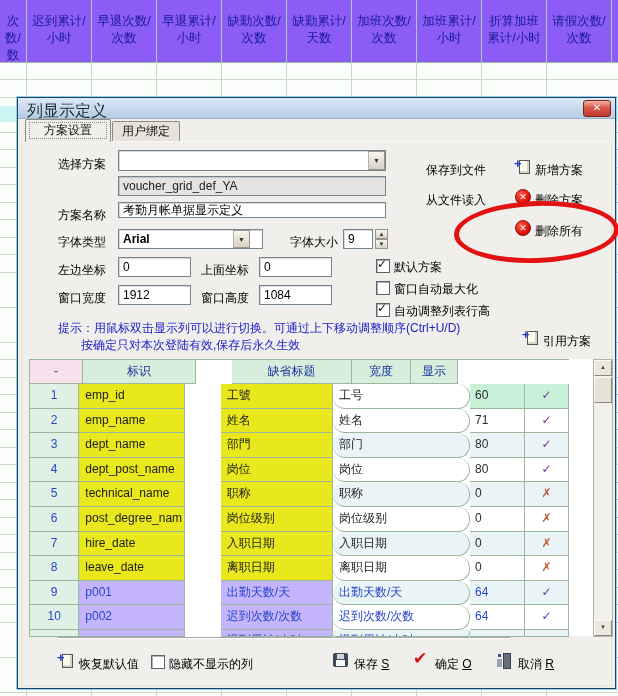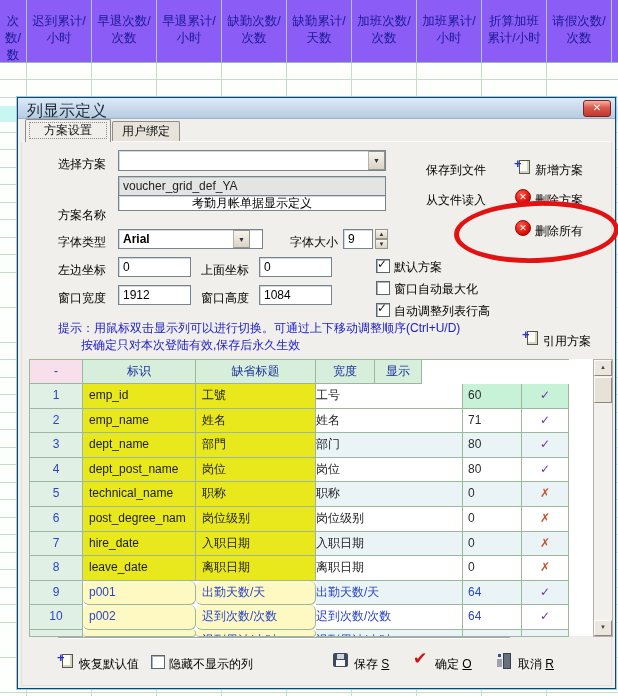--- a/index.html
+++ b/index.html
@@ -61,28 +61,28 @@
   .icon-ex .door{position:absolute;right:1px;top:0;width:6px;height:14px;background:#66707e;border:1px solid #39404a;}
   .icon-ex .fig{position:absolute;left:0;bottom:1px;width:5px;height:8px;background:#9aa3ae;}
   .icon-ex .dot{position:absolute;left:1px;top:1px;width:3px;height:3px;background:#2a4f9e;}
   
   .tbl{position:absolute;left:11px;top:261px;width:540px;border-top:1px solid #9cb89c;border-left:1px solid #9cb89c;box-sizing:border-box;background:#fff;}
   .trow{display:flex;box-sizing:border-box;}
   .trow>div{box-sizing:border-box;border-right:1px solid #9cb89c;border-bottom:1px solid #9cb89c;
     font-size:12px;overflow:hidden;white-space:nowrap;}
   .th{height:24px;line-height:23px;text-align:center;color:#18309d;background:#d8eedd;}
   .trh{height:24.6px;line-height:23px;}
-  .c0{width:53px;} .c1{width:113px;} .c2{width:120px;} .c3{width:147px;} .c4{width:59px;} .c5{width:47px;}
+  .c0{width:53px;} .c1{width:113px;} .c2{width:120px;margin-left:36px;} .c3{width:147px;} .c4{width:59px;} .c5{width:47px;}
   .cnum{text-align:center;color:#2946c8;background:#e0f0e4;}
   .cid,.cdef{padding-left:6px;color:#1c1c1c;}
-  .ctit{padding-left:0;color:#1c1c1c;background:#fff;}
+  .ctit{padding-left:6px;color:#1c1c1c;background:#fff;border-radius:12px;}
   .cw{padding-left:5px;color:#2b2b2b;background:#fff;}
   .cdisp{text-align:center;background:#fff;font-weight:bold;font-size:15px;line-height:22px;}
   .yel .cid,.yel .cdef{background:#e8e81c;}
-  .pale .cid,.pale .cdef{background:#fef9c3;border-radius:6px;}
+  .pale .cid,.pale .cdef{background:#c4b5fd;}
   .bluetext .cid,.bluetext .cdef,.bluetext .ctit,.bluetext .cw{color:#2946c8;}
   .alt .ctit,.alt .cw,.alt .cdisp{background:#eaf4f7;}
   .sel .cw,.sel .cdisp{background:#c8f2d8;}
   .partial{height:7px;line-height:21px;}
   .check{color:#6a2fa0;} .cross{color:#bf5430;}
   .whitegap{position:absolute;left:551px;top:261px;width:24px;height:277px;background:#fff;}
   .vscroll{position:absolute;left:575px;top:261px;width:20px;height:278px;background:#f2f0ec;border:1px solid #b6b2aa;box-sizing:border-box;}
   .sbtn{position:absolute;left:0;width:18px;height:16px;background:#ebe7de;border:1px solid;border-color:#fbfaf7 #8b867d #8b867d #fbfaf7;
     box-sizing:border-box;text-align:center;font-size:6px;line-height:13px;color:#444;}
   .sthumb{position:absolute;left:0;top:17px;width:18px;height:26px;background:#e6e2d8;border:1px solid;border-color:#fbfaf7 #8b867d #8b867d #fbfaf7;box-sizing:border-box;}
@@ -137,21 +137,21 @@
   </div>
   <div class="pageframe"></div>
 
   <span class="lbl" style="left:40px;top:58px">选择方案</span>
   <input class="txt" style="left: 100px; top: 52px; width: 268px; height: 21px;" readonly="" value="">
   <div class="ddbtn" style="left:350px;top:53px;height:19px">▼</div>
 
   <input class="txt ro" style="left: 100px; top: 78px; width: 268px; height: 20px;" readonly="" value="voucher_grid_def_YA">
 
   <span class="lbl" style="left:40px;top:109px">方案名称</span>
-  <input class="txt" style="left: 100px; top: 97px; width: 268px; height: 16px; text-align: center;" value="考勤月帐单据显示定义">
+  <input class="txt" style="left: 100px; top: 104px; width: 268px; height: 16px;" value="考勤月帐单据显示定义">
 
   <span class="lbl" style="left:40px;top:136px">字体类型</span>
   <input class="txt" style="left: 100px; top: 131px; width: 145px; height: 20px; font-weight: bold;" readonly="" value="Arial">
   <div class="ddbtn" style="left:215px;top:132px;height:18px">▼</div>
   <span class="lbl" style="left:272px;top:136px">字体大小</span>
   <input class="txt" style="left: 325px; top: 131px; width: 30px; height: 20px;" value="9">
   <div class="spin" style="left:357px;top:131px">
       <i>▲</i>
       <i>▼</i>
     </div>

